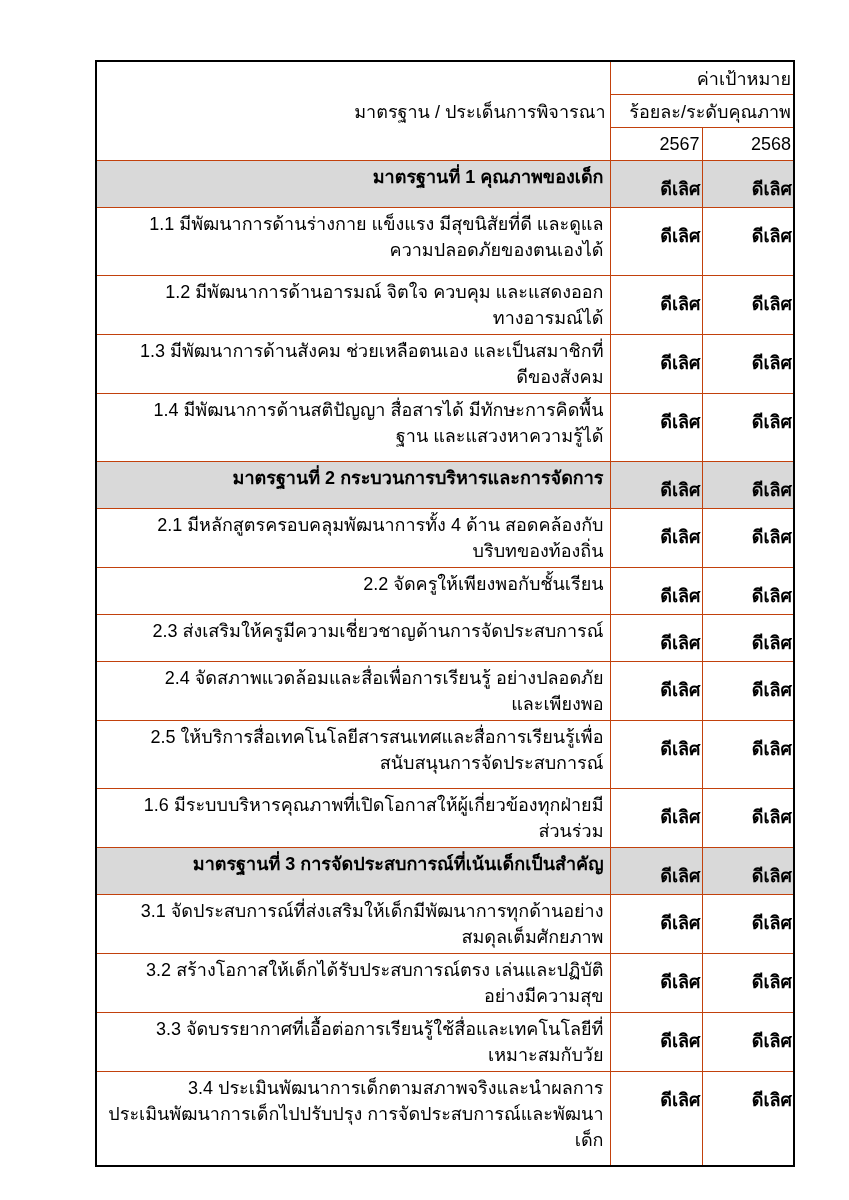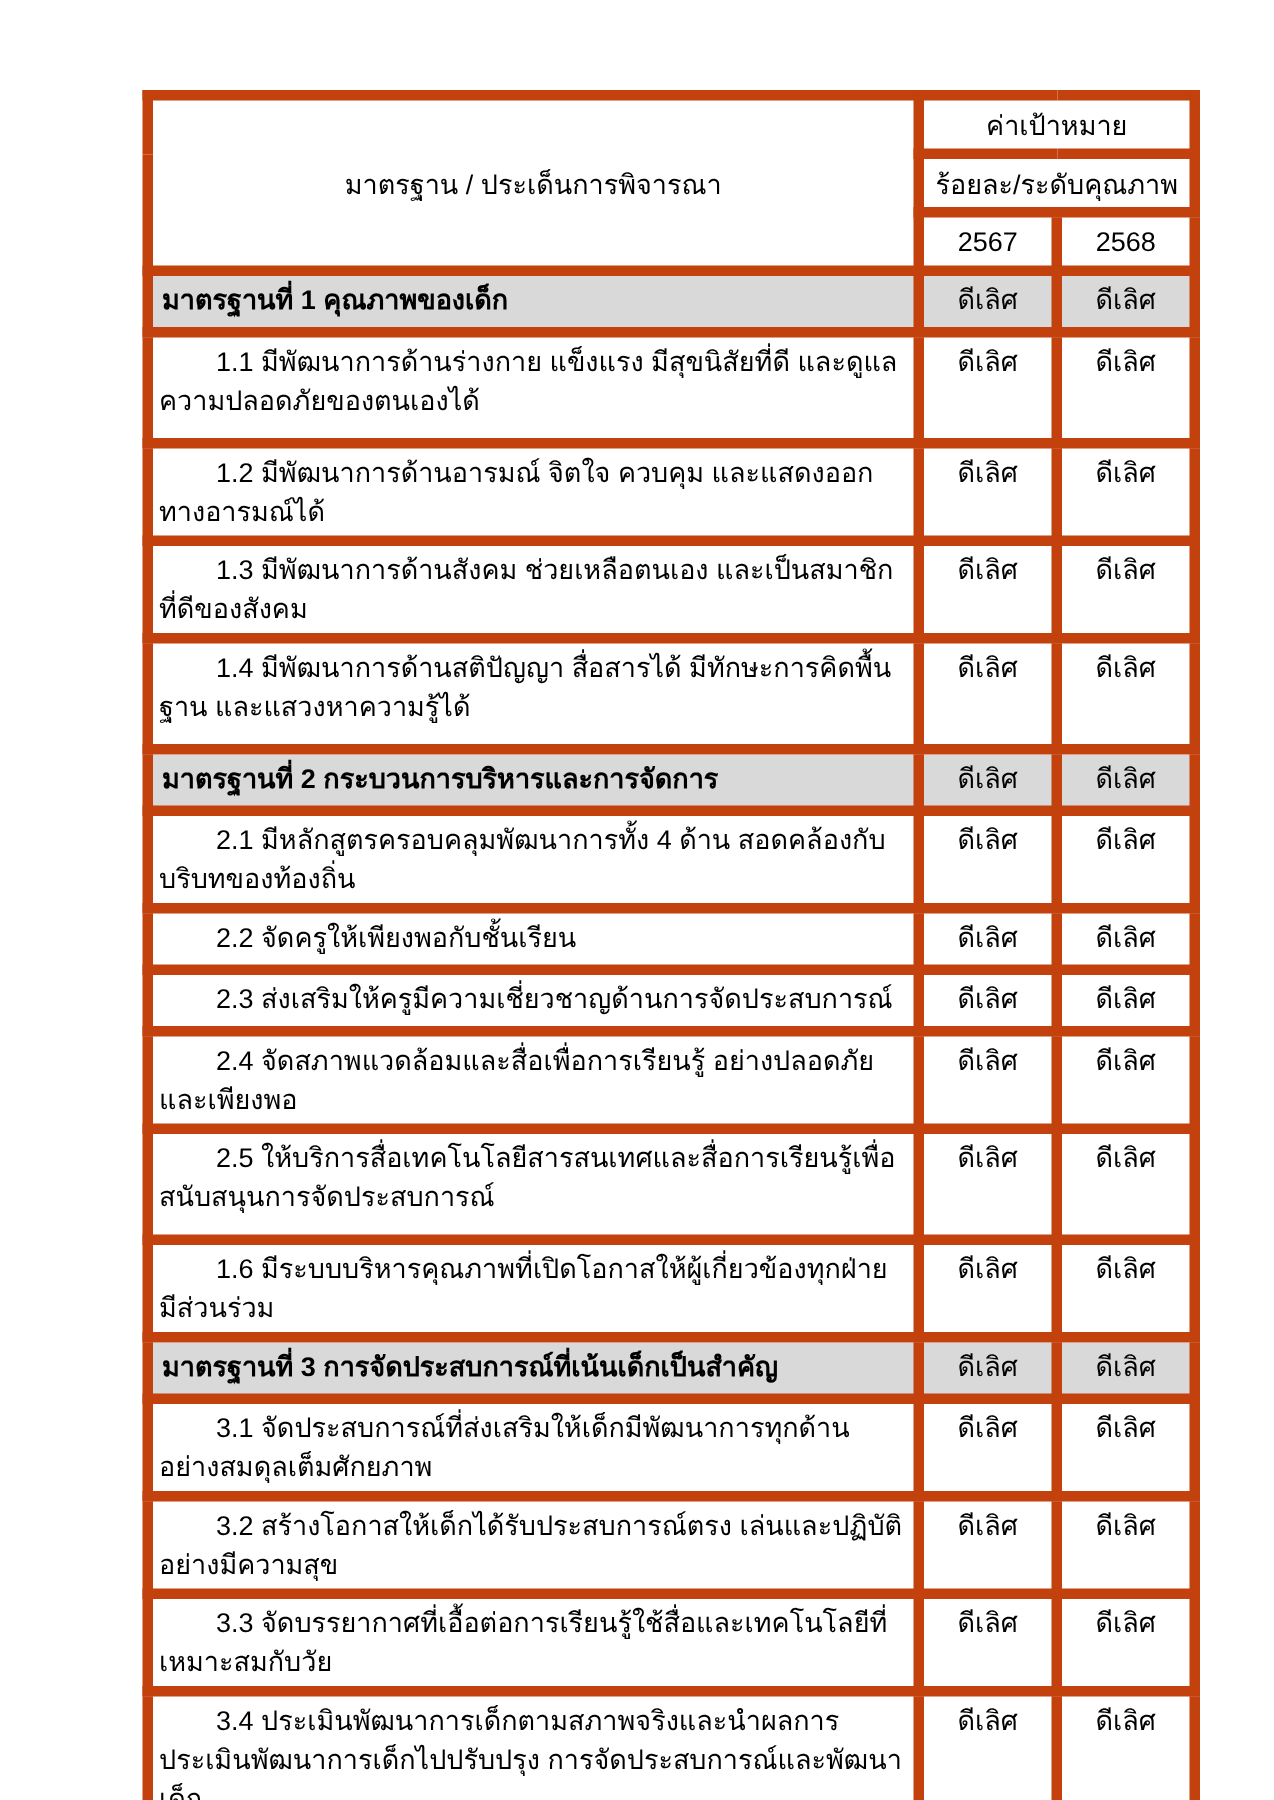--- a/index.html
+++ b/index.html
@@ -24,22 +24,23 @@
   }
   table.doc-table {
     margin-top: 60px;
     width: 698px;
     table-layout: fixed;
     border-collapse: collapse;
     border: 2px solid #000000;
     font-size: 18px;
   }
   table.doc-table td {
-    border: 7px solid #c2410c;
+    border: 1px solid #c2410c;
     overflow: hidden;
+    text-align: right;
   }
   
   td.h-main {
     text-align: center;
     vertical-align: middle;
     padding: 2px 4px;
   }
   td.h-center {
     text-align: center;
     vertical-align: middle;
@@ -60,23 +61,23 @@
     background: #d9d9d9;
   }
   tr.section-row .txt {
     text-indent: 0;
     padding-left: 6px;
     font-weight: 700;
   }
   td.c-val {
     text-align: center;
     vertical-align: top;
-    font-weight: 400;
+    font-weight: 700;
     line-height: 26px;
-    padding-top: 3px;
+    padding-top: 15px;
   }
   tr.item-row td, tr.section-row td {
     height: 30px;
     margin-top: 28px;
   }
   tr.tall-row .txt {
     padding-bottom: 12px;
   }
 </style>
 </head>

